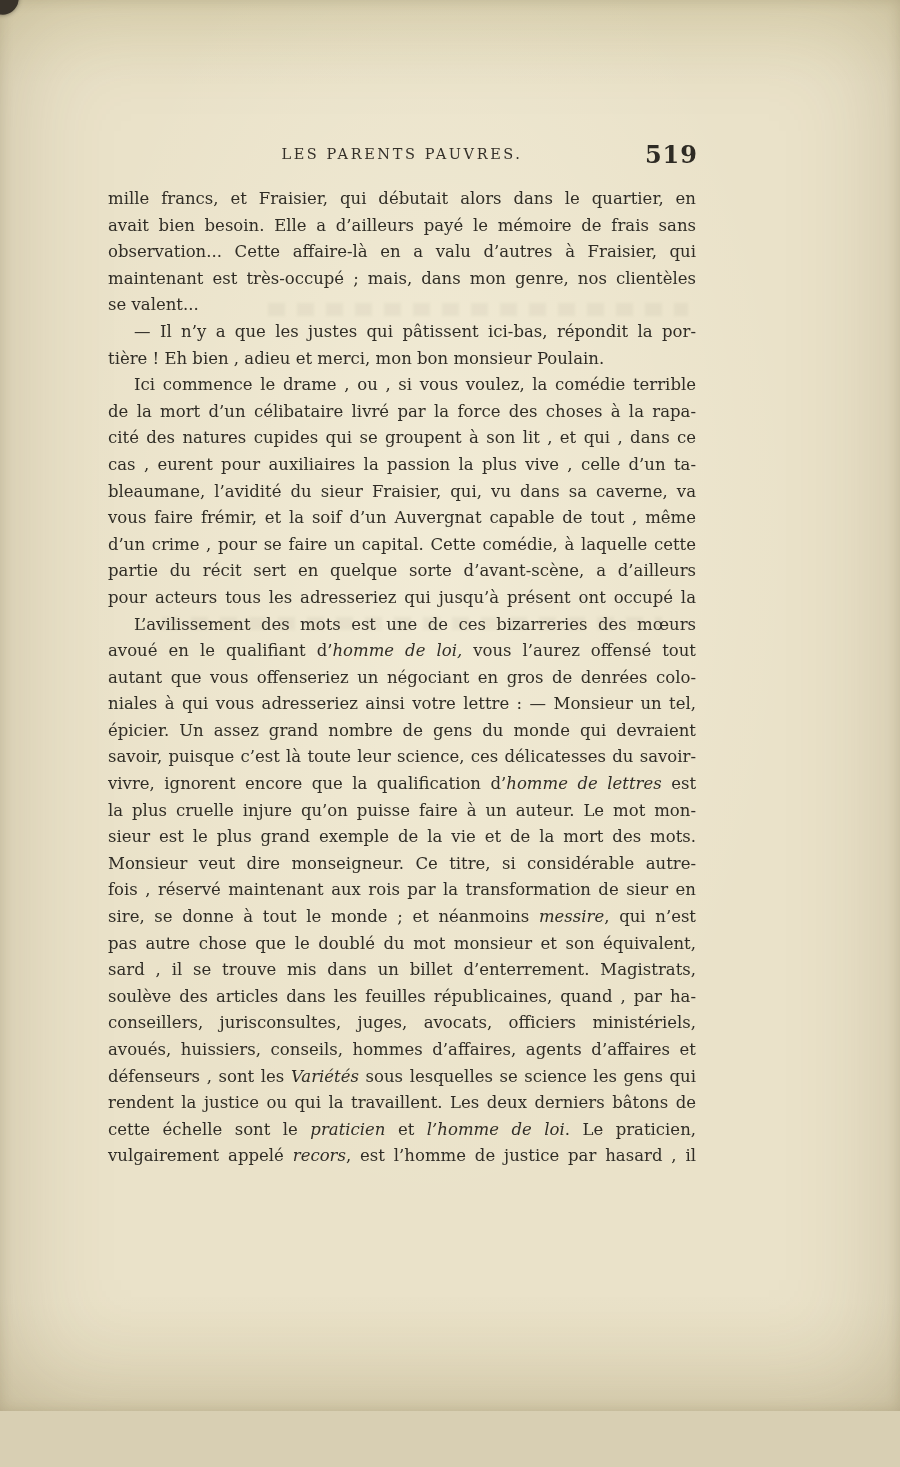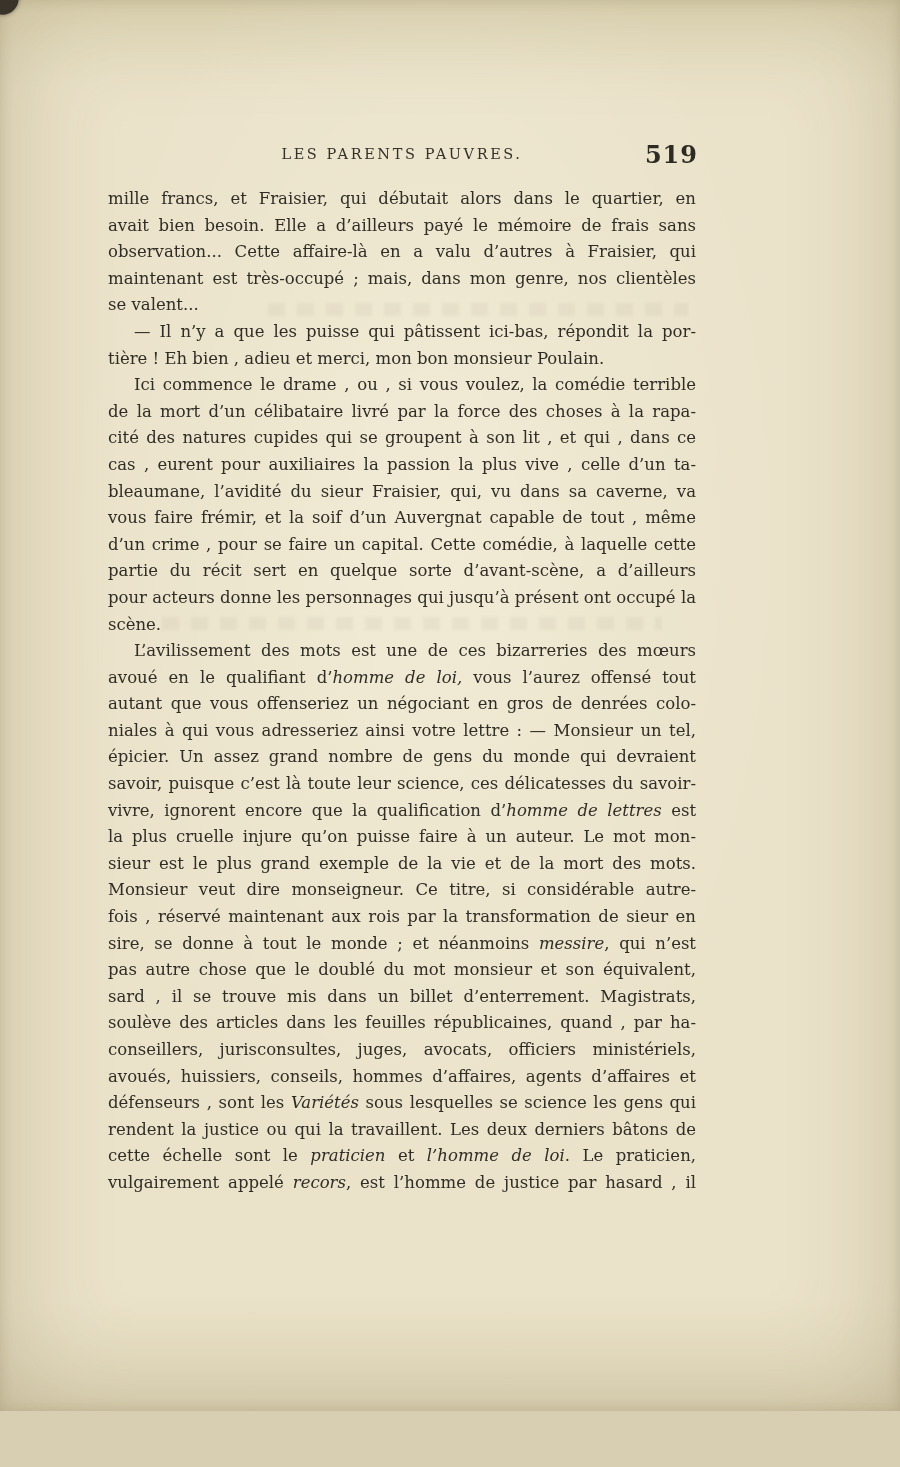--- a/index.html
+++ b/index.html
@@ -99,34 +99,33 @@
 
   <div class="body-text">
       <div class="para">
         <div class="line"><span>mille francs, et Fraisier, qui débutait alors dans le quartier, en</span></div>
         <div class="line"><span>avait bien besoin. Elle a d’ailleurs payé le mémoire de frais sans</span></div>
         <div class="line"><span>observation... Cette affaire-là en a valu d’autres à Fraisier, qui</span></div>
         <div class="line"><span>maintenant est très-occupé ; mais, dans mon genre, nos clientèles</span></div>
         <div class="line flush"><span>se valent...</span></div>
       </div>
       <div class="para indent">
-        <div class="line"><span>— Il n’y a que les puisse qui pâtissent ici-bas, répondit la por-</span></div>
+        <div class="line"><span>— Il n’y a que les justes qui pâtissent ici-bas, répondit la por-</span></div>
         <div class="line flush"><span>tière ! Eh bien , adieu et merci, mon bon monsieur Poulain.</span></div>
       </div>
       <div class="para indent">
         <div class="line"><span>Ici commence le drame , ou , si vous voulez, la comédie terrible</span></div>
         <div class="line"><span>de la mort d’un célibataire livré par la force des choses à la rapa-</span></div>
         <div class="line"><span>cité des natures cupides qui se groupent à son lit , et qui , dans ce</span></div>
         <div class="line"><span>cas , eurent pour auxiliaires la passion la plus vive , celle d’un ta-</span></div>
         <div class="line"><span>bleaumane, l’avidité du sieur Fraisier, qui, vu dans sa caverne, va</span></div>
         <div class="line"><span>vous faire frémir, et la soif d’un Auvergnat capable de tout , même</span></div>
         <div class="line"><span>d’un crime , pour se faire un capital. Cette comédie, à laquelle cette</span></div>
         <div class="line"><span>partie du récit sert en quelque sorte d’avant-scène, a d’ailleurs</span></div>
-        <div class="line"><span>pour acteurs donne les personnages qui jusqu’à présent ont occupé la</span></div>
-        <div class="line flush"><span>scène.</span></div>
+        <div class="line"><span>pour acteurs tous les adresseriez qui jusqu’à présent ont occupé la</span></div>
       </div>
       <div class="para indent">
         <div class="line"><span>L’avilissement des mots est une de ces bizarreries des mœurs</span></div>
         <div class="line"><span>avoué en le qualifiant d’</span><span class="it">homme de loi,</span><span> vous l’aurez offensé tout</span></div>
         <div class="line"><span>autant que vous offenseriez un négociant en gros de denrées colo-</span></div>
         <div class="line"><span>niales à qui vous adresseriez ainsi votre lettre : — Monsieur un tel,</span></div>
         <div class="line"><span>épicier. Un assez grand nombre de gens du monde qui devraient</span></div>
         <div class="line"><span>savoir, puisque c’est là toute leur science, ces délicatesses du savoir-</span></div>
         <div class="line"><span>vivre, ignorent encore que la qualification d’</span><span class="it">homme de lettres</span><span> est</span></div>
         <div class="line"><span>la plus cruelle injure qu’on puisse faire à un auteur. Le mot mon-</span></div>

